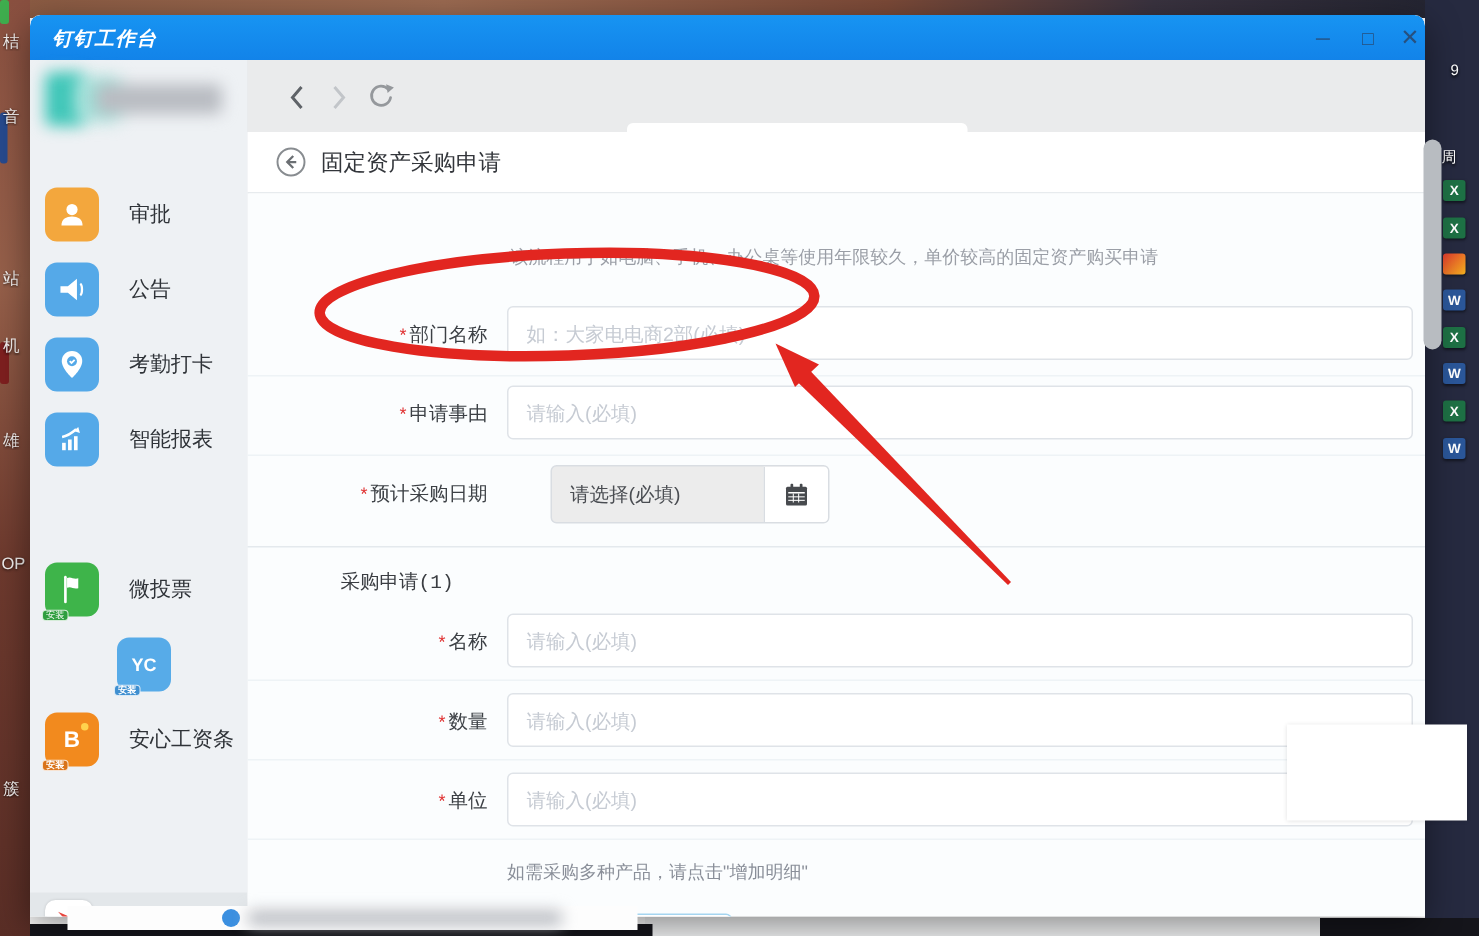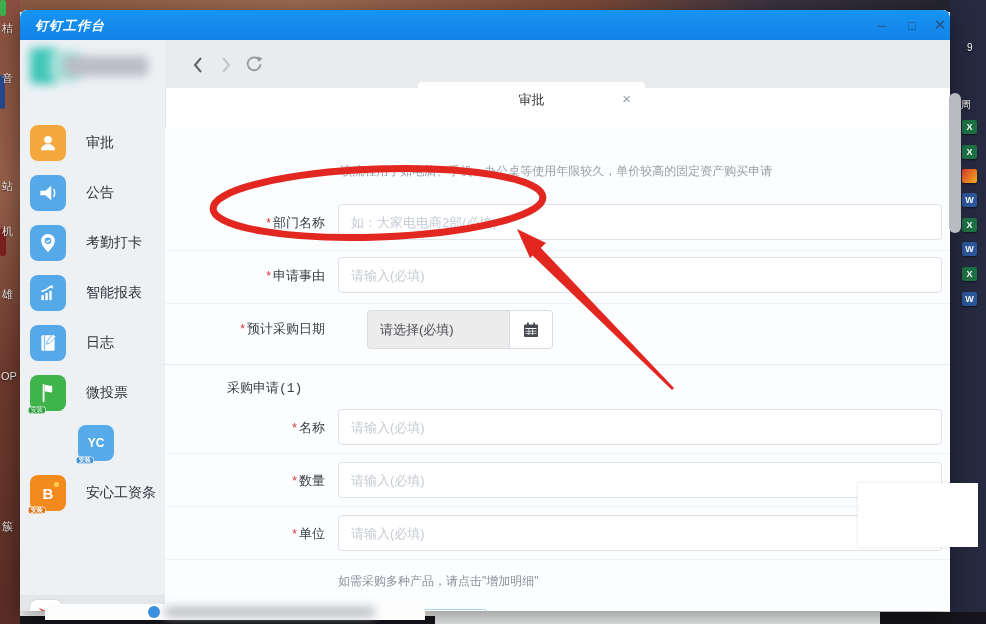--- a/index.html
+++ b/index.html
@@ -165,30 +165,20 @@
               <rect x="4" y="12" width="2.2" height="4.5" fill="#fff"></rect>
               <rect x="7.6" y="10" width="2.2" height="6.5" fill="#fff"></rect>
               <rect x="11.2" y="8" width="2.2" height="8.5" fill="#fff"></rect>
               <path d="M4 8.5 C7 8 10 6 12.5 3.8" stroke="#fff" stroke-width="1.5" fill="none"></path>
               <polygon points="13.8,2.4 14.8,6 11,4.9" fill="#fff"></polygon>
             </svg>
         </div>
         <div class="abs side-label" style="top:0;">智能报表</div>
       </div>
 
-      <div class="abs" style="left:10px;top:285px;width:135px;height:36px;">
-        <div class="side-icon" style="background:#55a9e8;">
-          <svg width="22" height="22" viewBox="0 0 20 20">
-              <rect x="4" y="3" width="12" height="14" rx="1.2" fill="#fff"></rect>
-              <rect x="6.2" y="3" width="1.2" height="14" fill="#55a9e8" opacity="0.7"></rect>
-              <path d="M14.6 1.8 L17.2 4.4 L11.2 10.4 L8.6 11 L9.2 8.4 Z" fill="#fff" stroke="#55a9e8" stroke-width="0.8"></path>
-            </svg>
-        </div>
-        <div class="abs side-label" style="top:0;">日志</div>
-      </div>
 
       <div class="abs" style="left:10px;top:335px;width:135px;height:36px;">
         <div class="side-icon" style="background:#3eb44a;position:relative;">
           <svg width="22" height="22" viewBox="0 0 20 20">
               <path d="M6 2.5 L6 17.5" stroke="#fff" stroke-width="1.6" stroke-linecap="round"></path>
               <path d="M7 3 C9.5 1.8 11 4.2 13.8 3.2 L13.8 9.2 C11 10.2 9.5 7.8 7 9 Z" fill="#fff"></path>
             </svg>
           <span class="badge" style="background:#2f9e3f;">安装</span>
         </div>
         <div class="abs side-label" style="top:0;">微投票</div>
@@ -239,20 +229,30 @@
             <path d="M16.4 11 A6.4 6.4 0 1 1 14.9 5.6" stroke="#95989c" stroke-width="1.8" fill="none" stroke-linecap="round"></path>
             <polygon points="13.4,2.2 18.6,4.4 14.4,8" fill="#95989c"></polygon>
           </svg>
       </div>
       <div class="abs tab">
         <span class="tab-label">审批</span>
         <span class="tab-close">×</span>
       </div>
     </div>
 
+    <div class="abs pagehead">
+      <div class="abs" style="left:19px;top:10px;width:20px;height:20px;">
+        <svg width="20" height="20" viewBox="0 0 20 20">
+            <circle cx="10" cy="10" r="9" stroke="#888c90" stroke-width="1.3" fill="none"></circle>
+            <polyline points="11.5,6 7.5,10 11.5,14" stroke="#6b6f73" stroke-width="1.5" fill="none"></polyline>
+            <line x1="7.5" y1="10" x2="13.5" y2="10" stroke="#6b6f73" stroke-width="1.5"></line>
+          </svg>
+      </div>
+      <span class="abs page-title">固定资产采购申请</span>
+    </div>
 
     <div class="abs formarea">
       <div class="abs desc" style="left:171px;top:34px;">•该流程用于如电脑、手机、办公桌等使用年限较久，单价较高的固定资产购买申请</div>
 
       <div class="abs flabel" style="left:0;top:85px;">
         <span class="req">*</span><span>部门名称</span>
       </div>
       <input class="tinput" style="left: 173px; top: 75px;" readonly="" placeholder="如：大家电电商2部(必填)">
       <div class="abs hline" style="left:0;top:121px;width:785px;"></div>
 

